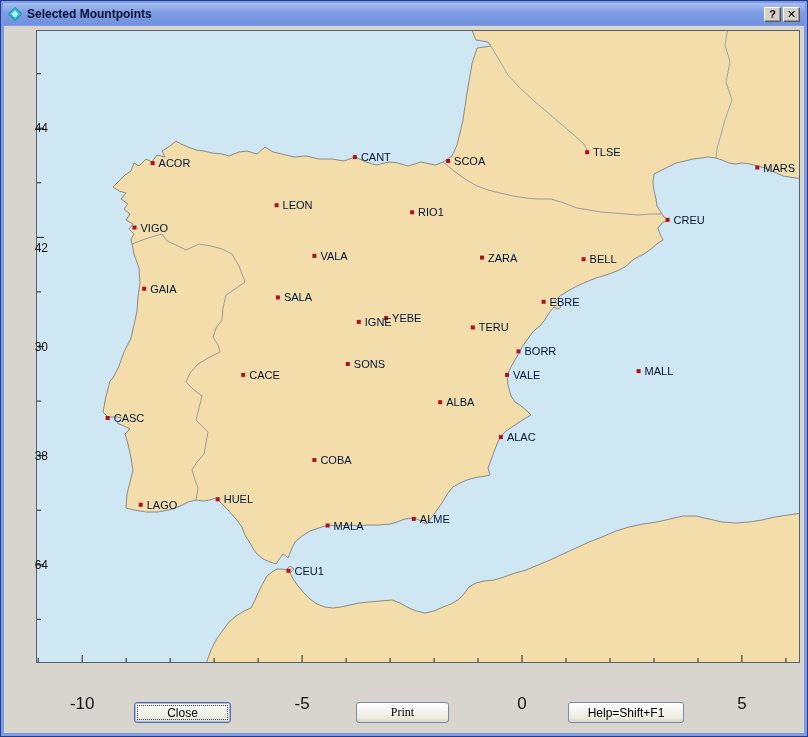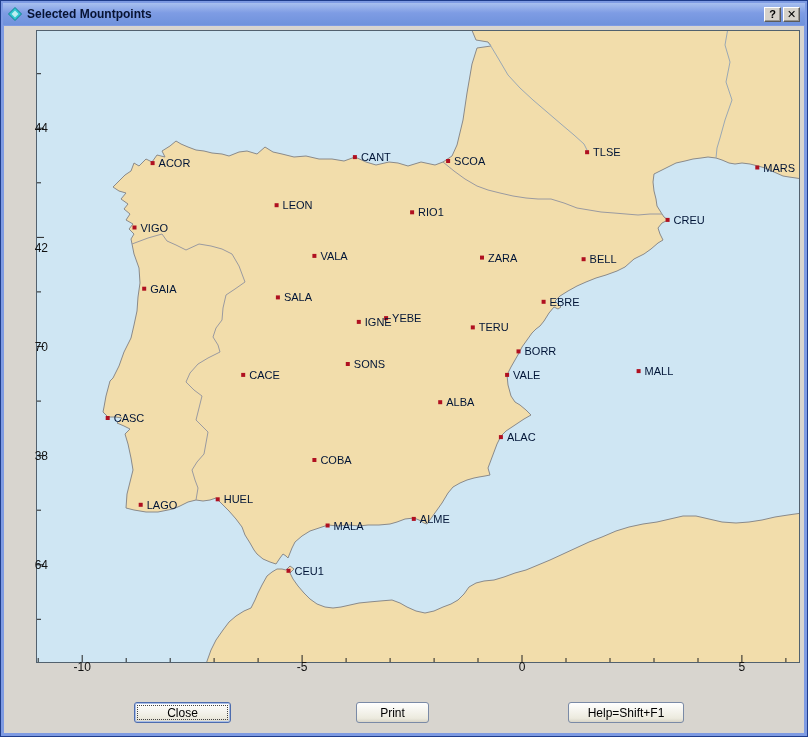--- a/index.html
+++ b/index.html
@@ -23,34 +23,34 @@
     box-shadow:inset -1px -1px 0 #9a968e;
     font-size:11px;font-weight:bold;line-height:13px;text-align:center;color:#000;
     cursor:default;
   }
   .content{
     position:absolute;left:3px;top:25px;width:800px;height:707px;
     background:#d8d5cf;
   }
   .plot{position:absolute;left:0;top:0;width:800px;height:672px;}
   #map-svg{position:absolute;left:32px;top:4px;background:transparent;}
-  .xtick{position:absolute;top:634px;transform:translateX(-50%);
-    font-size:12px;color:#111;}
+  .xtick{position:absolute;top:668px;transform:translateX(-50%);
+    font-size:17px;color:#111;}
   .ytick{position:absolute;left:0;width:28px;text-align:right;
     font-size:12px;color:#111;height:16px;line-height:16px;margin-left:16px;}
   #stations text{font-family:"Liberation Sans","DejaVu Sans",sans-serif;font-size:11px;}
   .xp-btn{
     position:absolute;top:676px;height:21px;
     font-family:inherit;font-size:12px;color:#000;
     background:linear-gradient(180deg,#ffffff 0%,#eceade 80%,#d9d5c8 100%);
     border:1px solid #7a8aa6;border-radius:3px;cursor:default;
   }
   #btn-close{left:130px;width:97px;border-color:#4d6cae;
     box-shadow:inset 0 0 0 1px #a8bde6;outline:1px dotted #444;outline-offset:-4px;}
-  #btn-print{left:352px;width:73px;}
+  #btn-print{left:352px;width:93px;font-family:Liberation Serif, serif;}
   #btn-help{left:564px;width:116px;}
 </style>
 </head>
 <body>
 
 <div class="window">
 
   <div class="titlebar">
     <span style="display:inline-flex;">
       <svg width="14" height="14">
@@ -173,21 +173,21 @@
           </g>
         <rect x="0.5" y="0.5" width="763" height="632" fill="none" stroke="#52616e"></rect>
       </svg>
 
     <div class="xtick" style="left: 78.1831px;">-10</div>
         <div class="xtick" style="left: 298.102px;">-5</div>
         <div class="xtick" style="left: 518.022px;">0</div>
         <div class="xtick" style="left: 737.941px;">5</div>
         <div class="ytick" style="top: 530.776px;">64</div>
         <div class="ytick" style="top: 421.638px; text-align: right;">38</div>
-        <div class="ytick" style="top: 312.5px;">70</div>
+        <div class="ytick" style="top: 312.5px;">30</div>
         <div class="ytick" style="top: 214px;">42</div>
         <div class="ytick" style="top: 94.2241px;">44</div>
       </div>
 
     <button class="xp-btn" id="btn-close">Close</button>
     <button class="xp-btn" id="btn-print">Print</button>
     <button class="xp-btn" id="btn-help">Help=Shift+F1</button>
 
   </div>
 </div>

